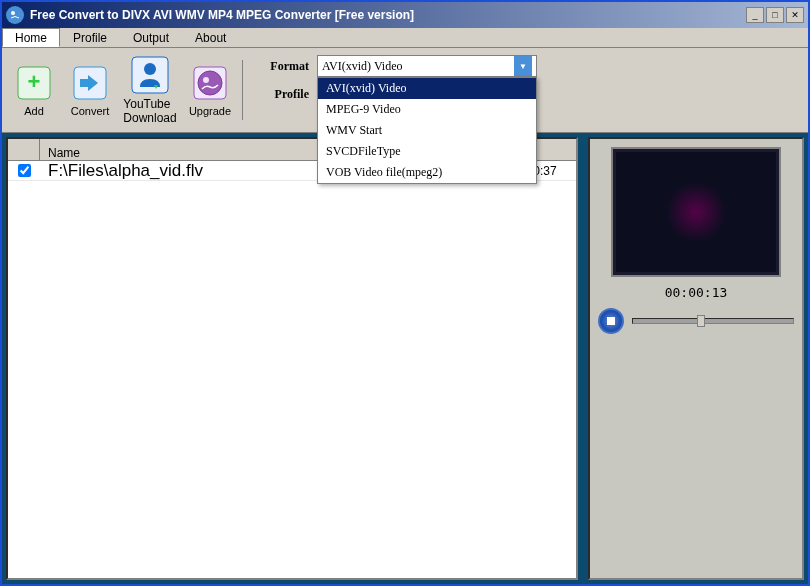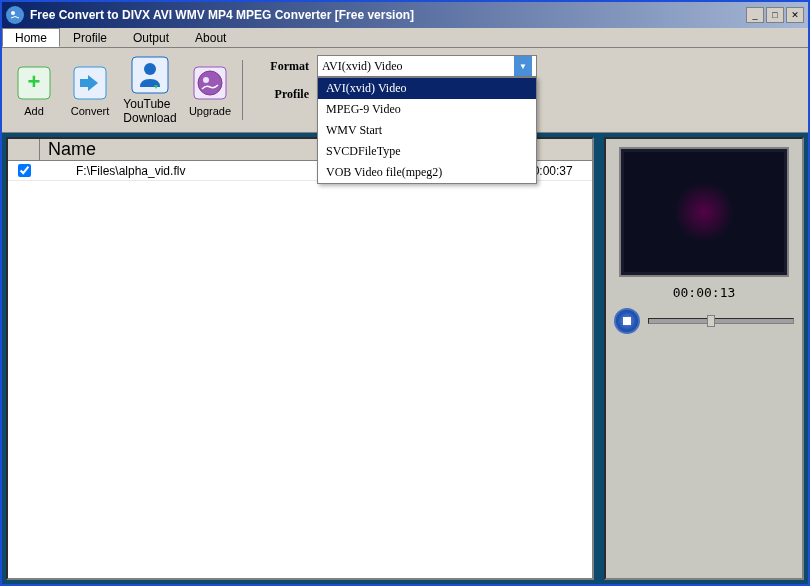--- a/index.html
+++ b/index.html
@@ -229,21 +229,21 @@
       flex-shrink: 0;
       border-right: 1px solid #808080;
       height: 100%;
       display: flex;
       align-items: center;
       justify-content: center;
     }
     .col-name {
       flex: 1;
       padding: 0 8px;
-      font-size: 18px;
+      font-size: 12px;
       border-right: 1px solid #808080;
       height: 100%;
       display: flex;
       align-items: flex-end;
     }
     .col-size {
       width: 80px;
       padding: 0 4px;
       font-size: 12px;
       border-right: 1px solid #808080;
@@ -268,38 +268,37 @@
     .file-row-check {
       width: 32px;
       display: flex;
       align-items: center;
       justify-content: center;
       flex-shrink: 0;
     }
     .file-row-name {
       flex: 1;
       padding: 0 8px;
-      font-size: 12px;
+      font-size: 17px;
       overflow: hidden;
       text-overflow: ellipsis;
       white-space: nowrap;
-      margin-left: 28px;
     }
     .file-row-size {
       width: 80px;
       padding: 0 4px;
       font-size: 12px;
     }
     .file-row-duration {
       width: 70px;
       padding: 0 4px;
       font-size: 12px;
     }
     .preview-panel {
-      width: 200px;
+      width: 216px;
       background: #c8c8c0;
       margin: 4px 4px 4px 6px;
       display: flex;
       flex-direction: column;
       align-items: center;
       flex-shrink: 0;
       border: 2px inset #808080;
       padding: 8px;
       gap: 8px;
     }

